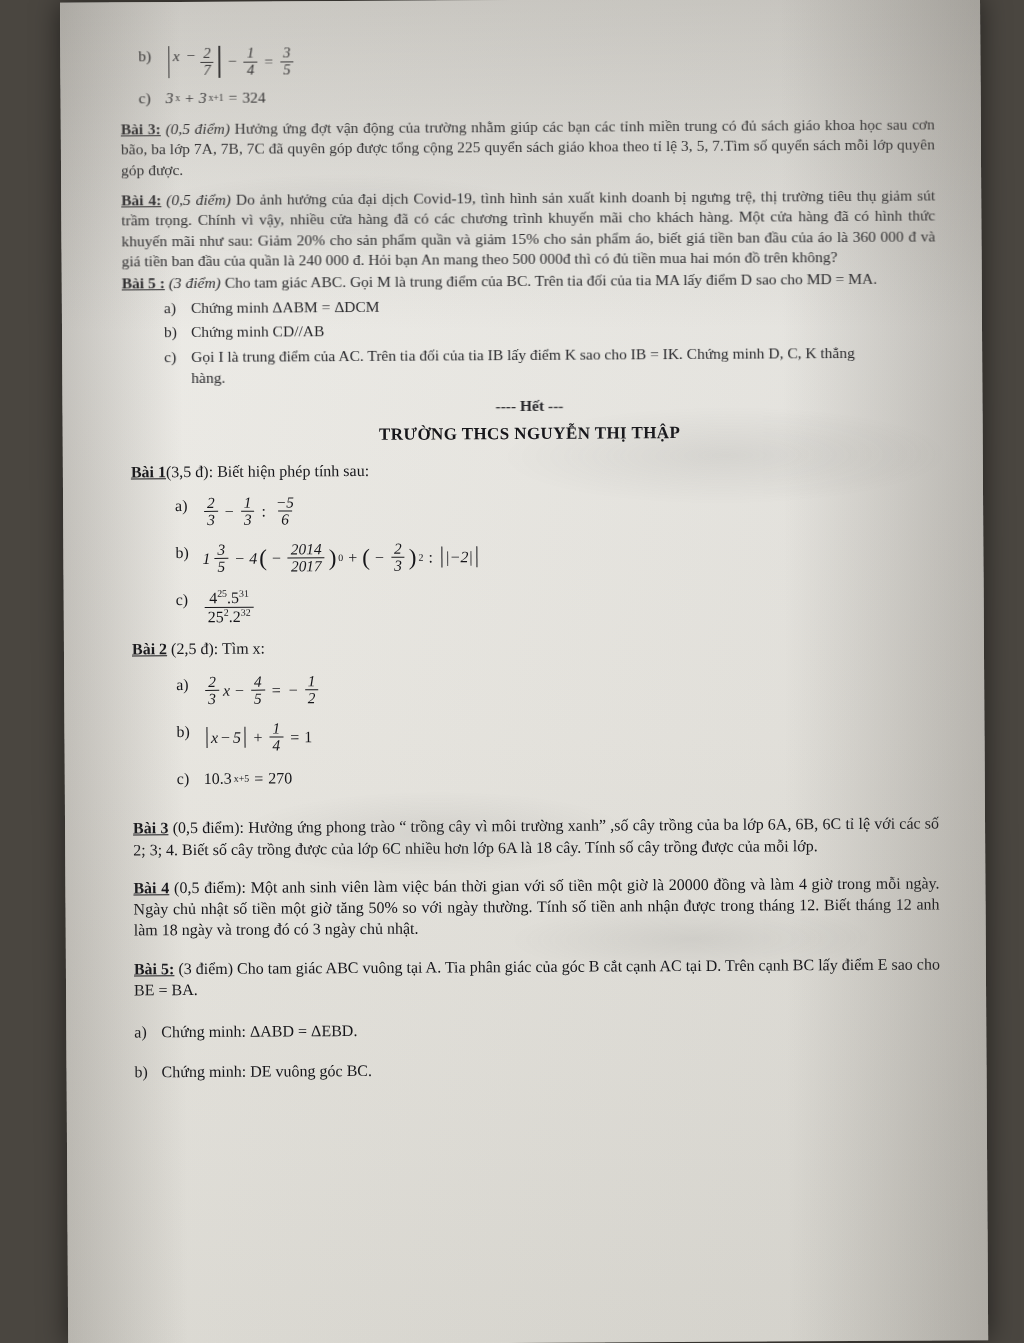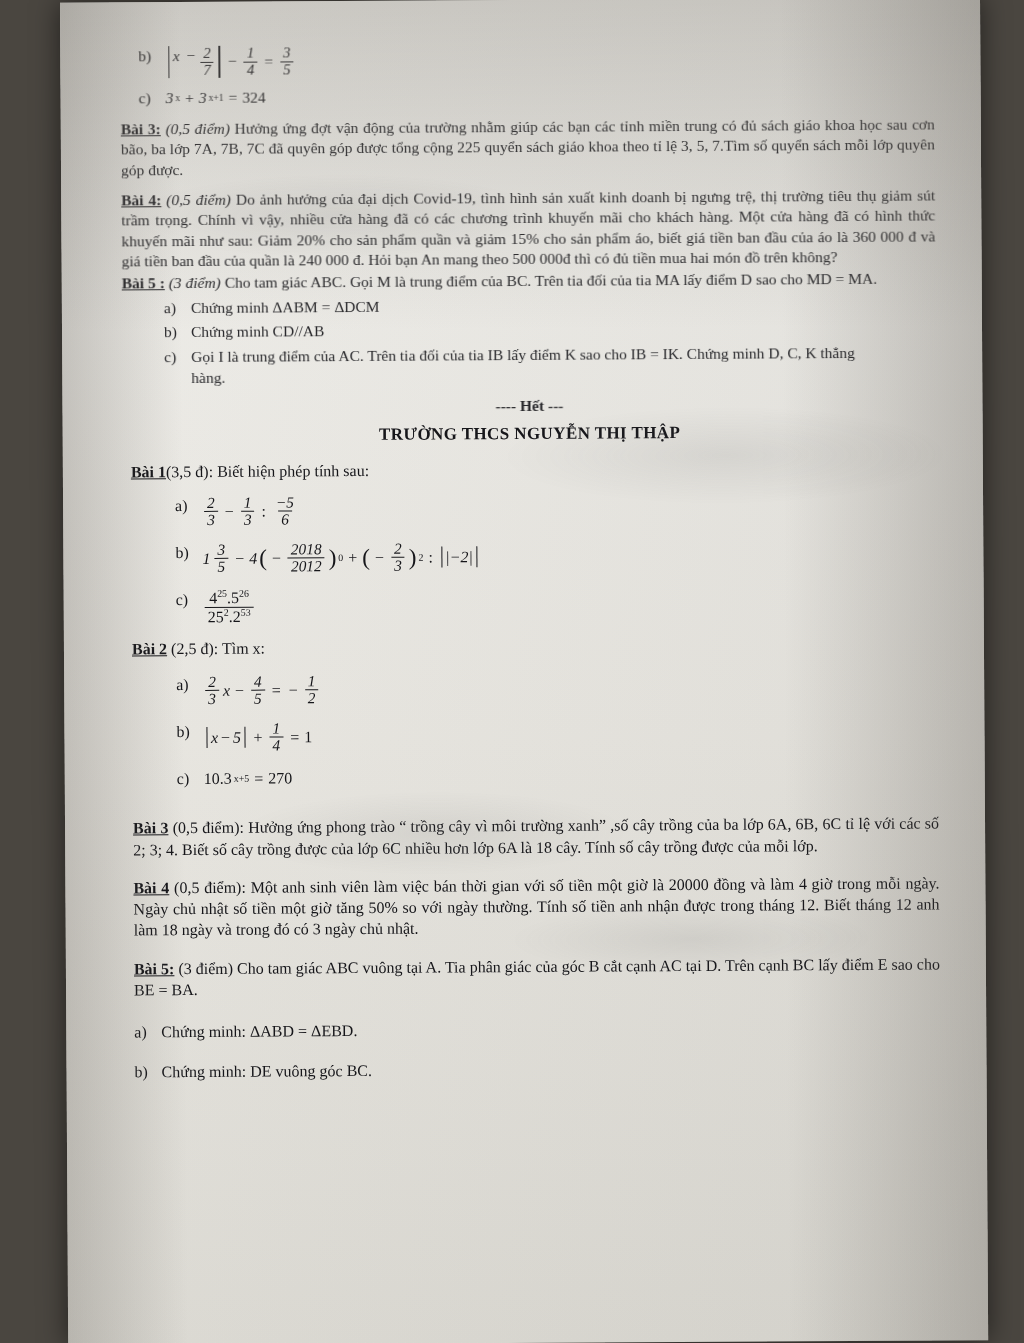--- a/index.html
+++ b/index.html
@@ -189,40 +189,40 @@
         <div class="rowitem" style="margin-top:14px;">
           <span class="lab">b)</span>
           <span class="math">
             1<span class="frac">
                 <span class="num">3</span>
                 <span class="den">5</span>
               </span>
             <span class="op">−</span>4
             <span class="par">(</span>
             <span class="op">−</span><span class="frac">
-                <span class="num">2018</span>
-                <span class="den">2012</span>
+                <span class="num">2014</span>
+                <span class="den">2017</span>
               </span>
             <span class="par">)</span><sup>0</sup>
             <span class="op">+</span>
             <span class="par">(</span><span class="op">−</span><span class="frac">
                 <span class="num">2</span>
                 <span class="den">3</span>
               </span><span class="par">)</span><sup>2</sup>
             <span class="op">:</span>
             <span class="abs" style="font-style:italic">|−2|</span>
           </span>
         </div>
 
         <div class="rowitem" style="margin-top:14px;">
           <span class="lab">c)</span>
           <span class="math" style="font-style:normal">
             <span class="frac" style="font-size:1em">
-              <span class="num">4<sup>25</sup>.5<sup>26</sup></span>
-              <span class="den">25<sup>2</sup>.2<sup>53</sup></span>
+              <span class="num">4<sup>25</sup>.5<sup>31</sup></span>
+              <span class="den">25<sup>2</sup>.2<sup>32</sup></span>
             </span>
           </span>
         </div>
       </div>
 
       <div class="para" style="padding-left:8px;margin-top:12px;">
         <u class="b">Bài 2</u>
         <span>(2,5 đ):</span>
         <span>Tìm x:</span>
       </div>

